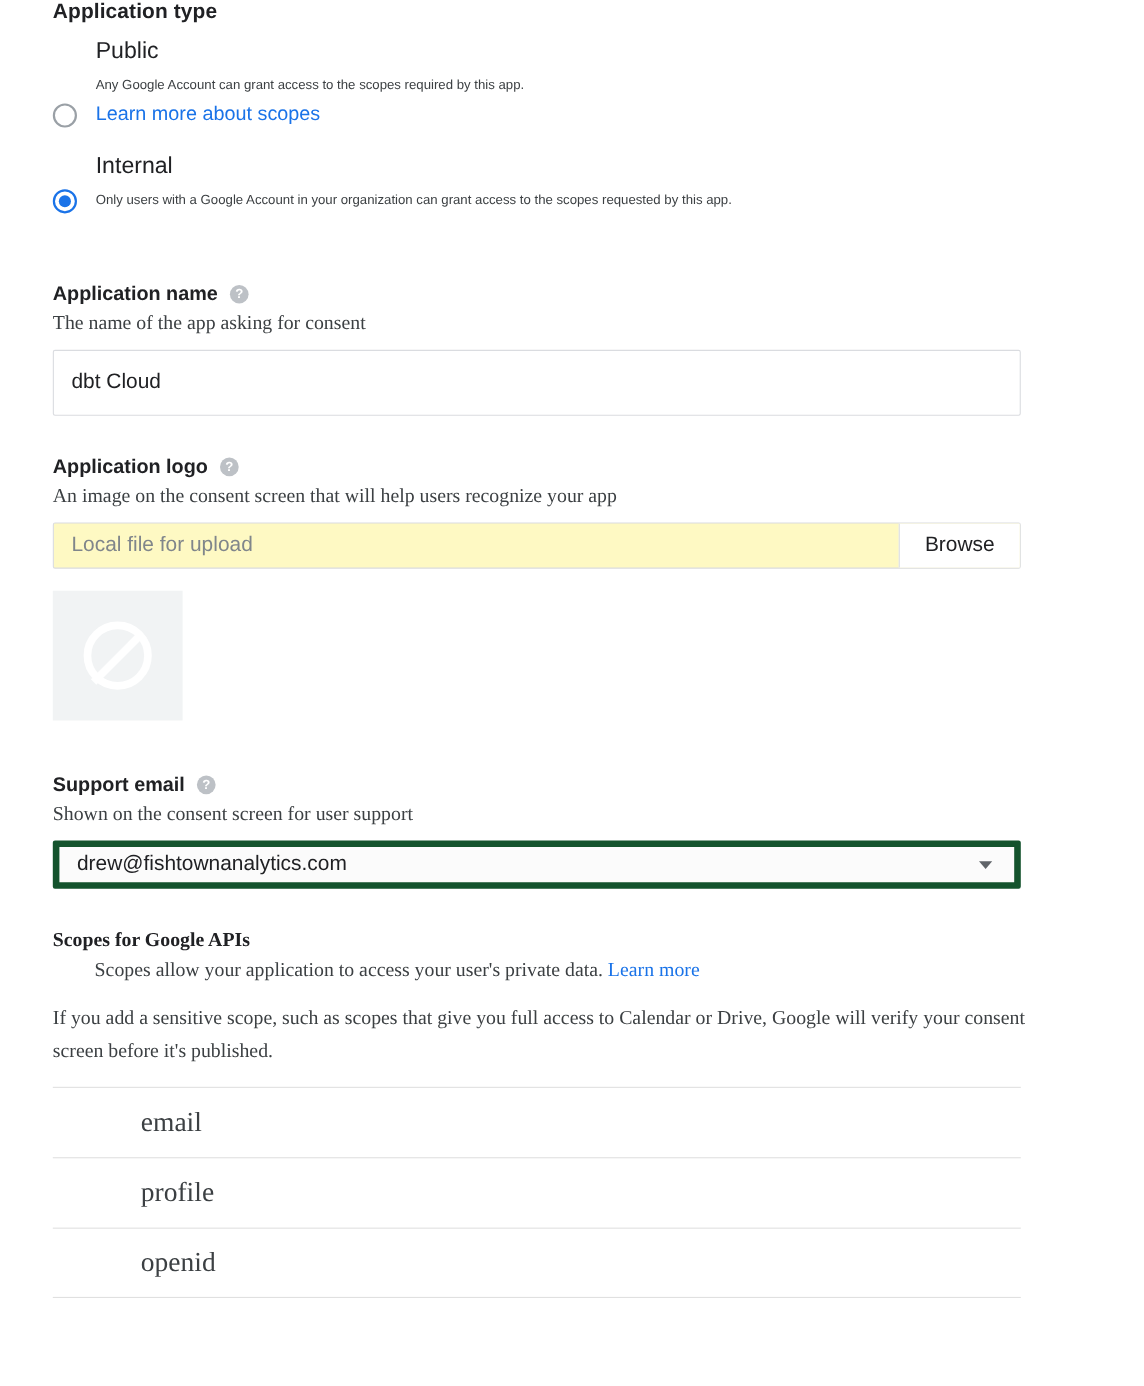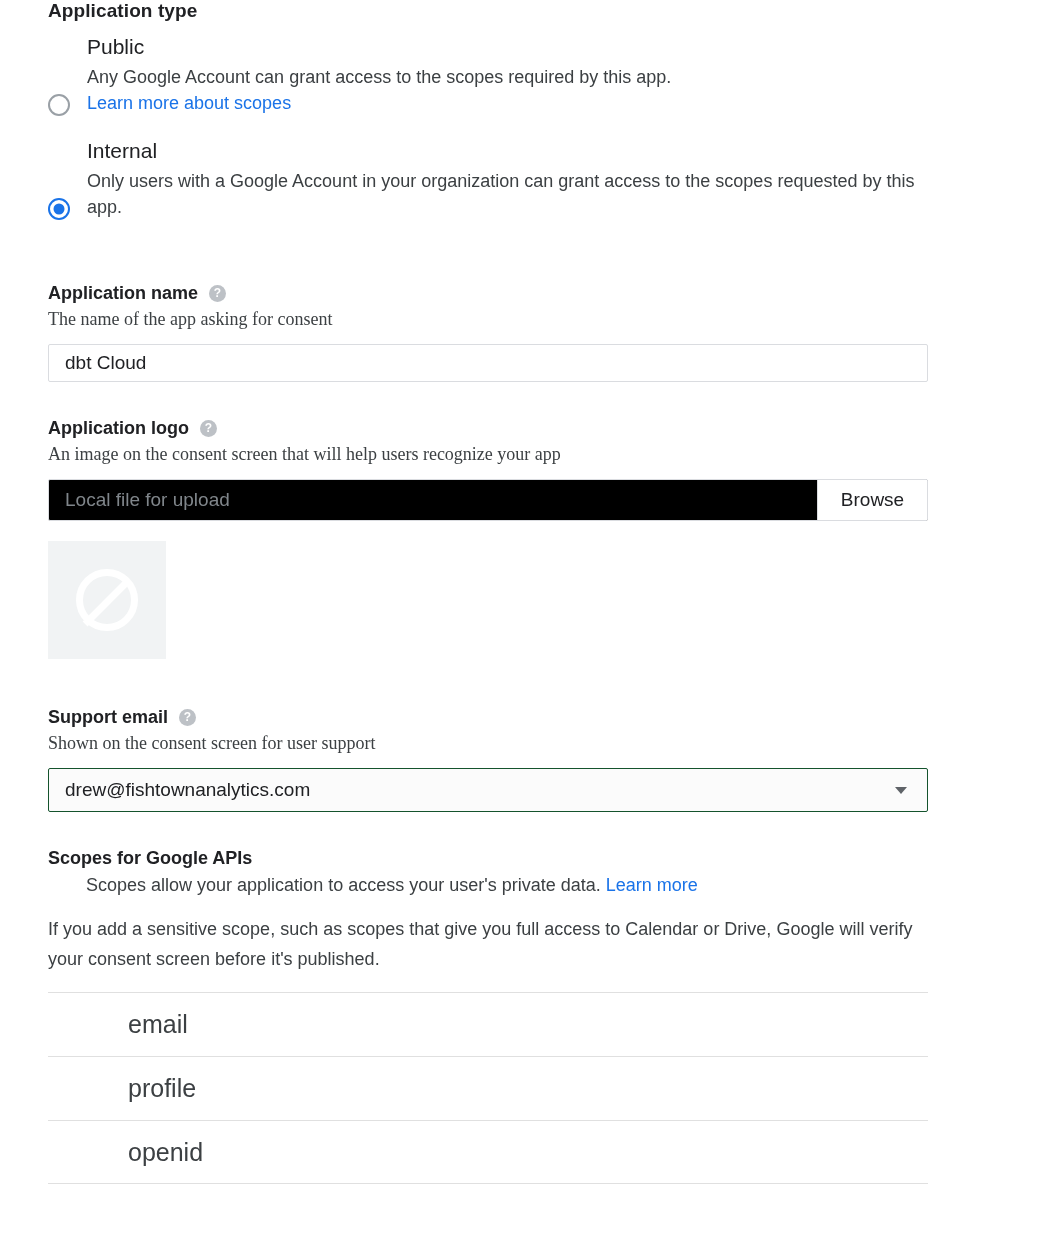--- a/index.html
+++ b/index.html
@@ -56,21 +56,21 @@
     border-radius: 50%;
     background: #1a73e8;
   }
   .radio-body { margin-left: 17px; max-width: 850px; }
   .radio-label {
     font-size: 21px;
     line-height: 26px;
     color: #202124;
   }
   .radio-desc {
-    font-size: 18px;
+    font-size: 12px;
     line-height: 26px;
     color: #3c4043;
     margin-top: 4px;
     max-width: 845px;
   }
   .link {
     color: #1a73e8;
     font-size: 18px;
     line-height: 26px;
     text-decoration: none;
@@ -105,39 +105,39 @@
     font-size: 18px;
     color: #3c4043;
     margin-top: 3px;
     line-height: 25px;
     font-family: Liberation Serif, serif;
   }
 
   .text-input {
     margin-top: 12px;
     width: 880px;
-    height: 38px;
+    height: 60px;
     border: 1px solid #dadce0;
     border-radius: 2px;
     background: #fff;
     display: flex;
     align-items: center;
     padding: 0 16px;
     font-size: 19px;
     color: #202124;
   }
 
   .upload-row {
     margin-top: 12px;
     width: 880px;
     height: 42px;
     display: flex;
     border: 1px solid #dadce0;
     border-radius: 2px;
-    background: #000000;
+    background: #fef9c3;
   }
   .upload-field {
     flex: 1;
     display: flex;
     align-items: center;
     padding: 0 16px;
     font-size: 19px;
     color: #80868b;
   }
   .browse-btn {
@@ -177,41 +177,41 @@
     height: 62px;
     background: #ffffff;
     transform: translateX(-50%) rotate(45deg);
     transform-origin: center;
   }
 
   .select-input {
     margin-top: 12px;
     width: 880px;
     height: 44px;
-    border: 1px solid #14532d;
+    border: 6px solid #14532d;
     border-radius: 2px;
     background: #fbfbfb;
     display: flex;
     align-items: center;
     justify-content: space-between;
     padding: 0 16px;
     font-size: 19px;
     color: #202124;
     cursor: pointer;
   }
   .caret {
     width: 0; height: 0;
     border-left: 6px solid transparent;
     border-right: 6px solid transparent;
     border-top: 7px solid #5f6368;
     margin-right: 4px;
   }
 
   
-  .scopes-block { margin-top: 36px; }
+  .scopes-block { margin-top: 36px; font-family: Liberation Serif, serif; }
   .scopes-desc {
     font-size: 18px;
     color: #3c4043;
     margin-top: 3px;
     line-height: 26px;
     margin-left: 38px;
   }
   .scopes-note {
     font-size: 18px;
     color: #3c4043;

